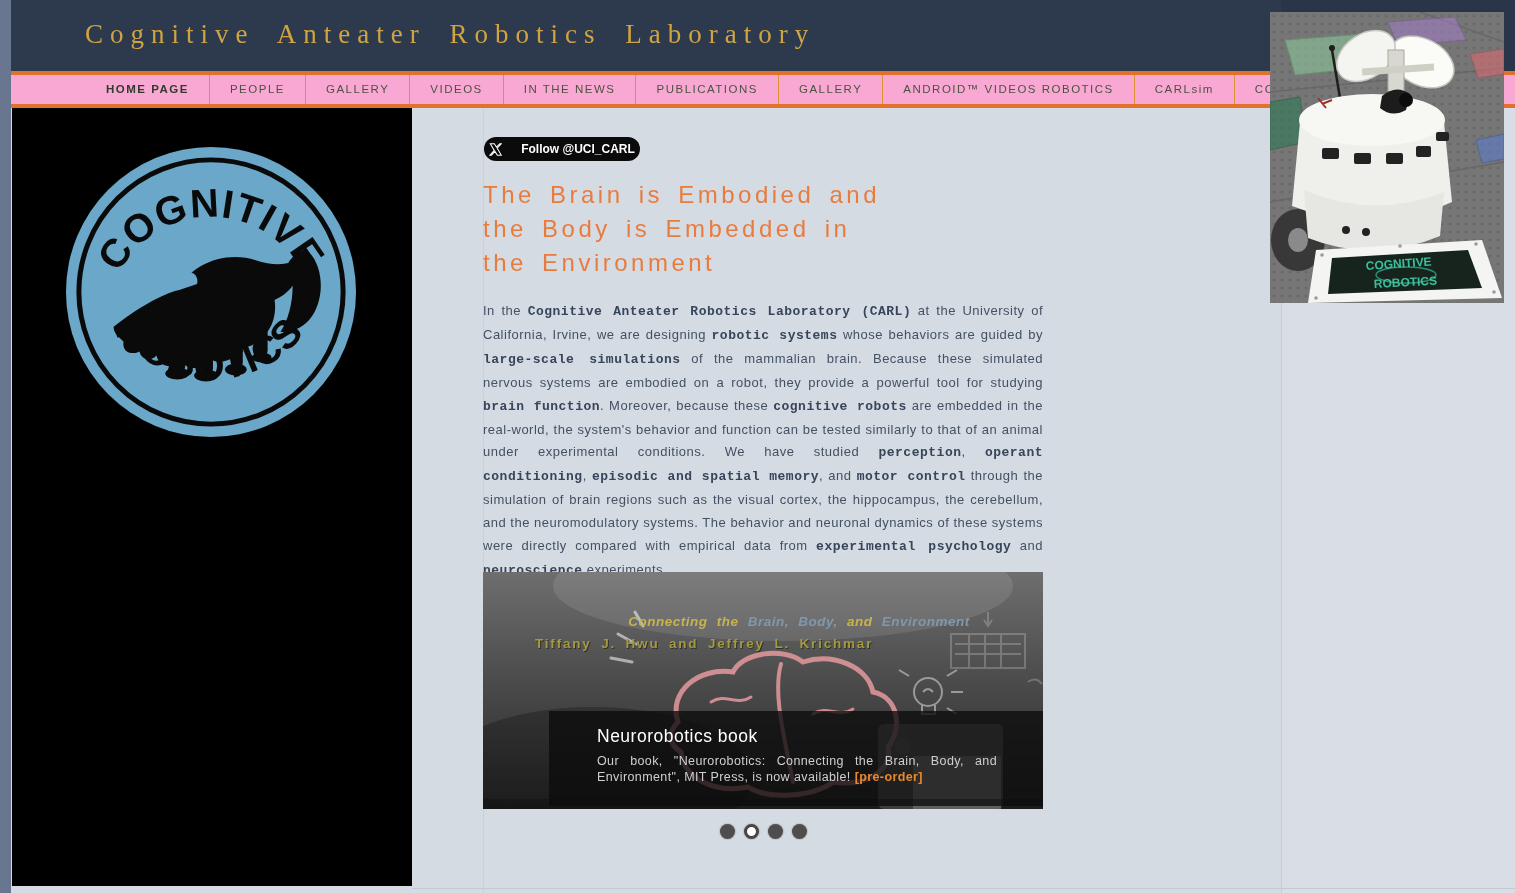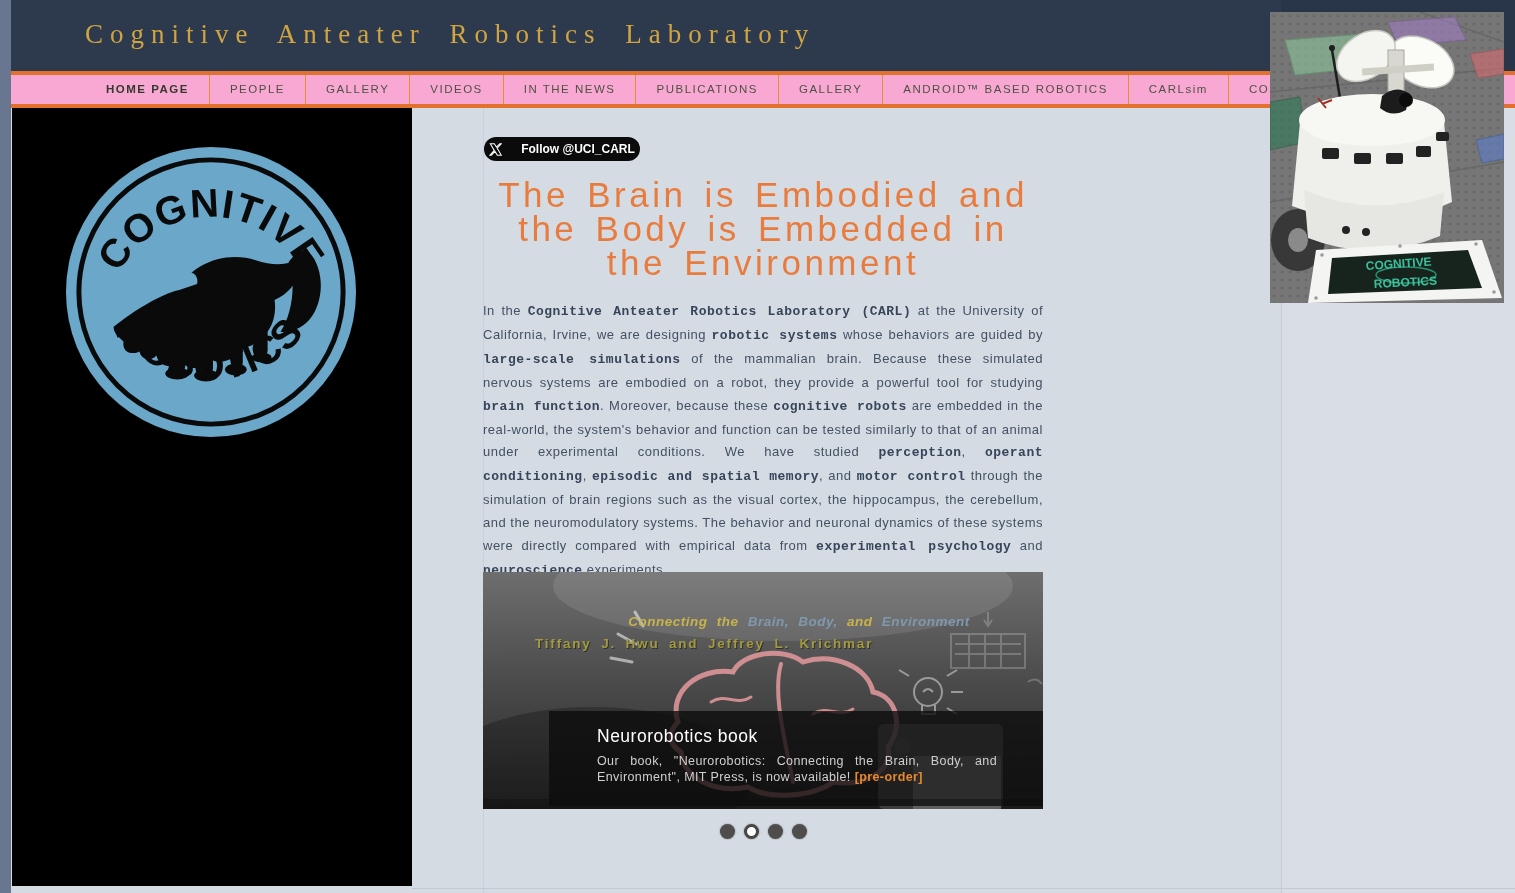--- a/index.html
+++ b/index.html
@@ -31,22 +31,22 @@
   .left-sidebar { position:absolute; left:1px; top:0; width:400px; height:778px; background:#000; }
   .logo-wrap { position:absolute; left:50px; top:35px; width:298px; height:298px; }
 
   
   .center-col { position:absolute; left:472px; top:0; width:560px; }
 
   .follow-btn { position:absolute; left:1px; top:29px; height:24px; width:156px; background:#0b0b0b;
     border-radius:13px; color:#fff; display:flex; align-items:center; justify-content:center;
     gap:19px; font-size:12px; font-weight:bold; cursor:pointer; }
 
-  .page-heading { position:absolute; left:0; top:70px; width:560px; text-align:center;
-    color:#e87c3e; font-size:35px; line-height:34px; letter-spacing:3.5px; word-spacing:5px; }
+  .page-heading { position:absolute; left:0; top:70px; width:560px; text-align:left;
+    color:#e87c3e; font-size:24px; line-height:34px; letter-spacing:3.5px; word-spacing:5px; }
 
   .intro { position:absolute; left:0; top:192px; width:560px; text-align:justify;
     color:#425163; font-size:13px; line-height:22.9px; letter-spacing:0.5px; }
   .intro .b { font-weight:bold; color:#36455a;font-family:Liberation Mono, monospace; }
 
   
   .carousel { position:absolute; left:0; top:464px; width:560px; height:237px; overflow:hidden; background:#3a3a3a; }
   .carousel svg.cover-art { position:absolute; left:0; top:0; width:100%; height:100%; }
   .cover-title { position:absolute; left:0; top:11px; width:560px; text-align:center; font-weight:bold;
     font-size:30px; letter-spacing:11px; color:#cdb44a; white-space:nowrap; text-shadow:1px 1px 0 rgba(0,0,0,.4); }
@@ -79,21 +79,21 @@
 
 <div class="nav-bar">
   <ul class="nav-list">
     <li class="active">HOME PAGE</li>
     <li>PEOPLE</li>
     <li>GALLERY</li>
     <li>VIDEOS</li>
     <li>IN THE NEWS</li>
     <li>PUBLICATIONS</li>
     <li>GALLERY</li>
-    <li>ANDROID™ BASED ROBOTICS</li>
+    <li>ANDROID™ VIDEOS ROBOTICS</li>
     <li>CARLsim</li>
     <li>CONTACT US</li>
   </ul>
 </div>
 
 <div class="content">
   <div class="right-zone"></div>
   <div class="col-divider"></div>
   <div class="bottom-line"></div>
 

